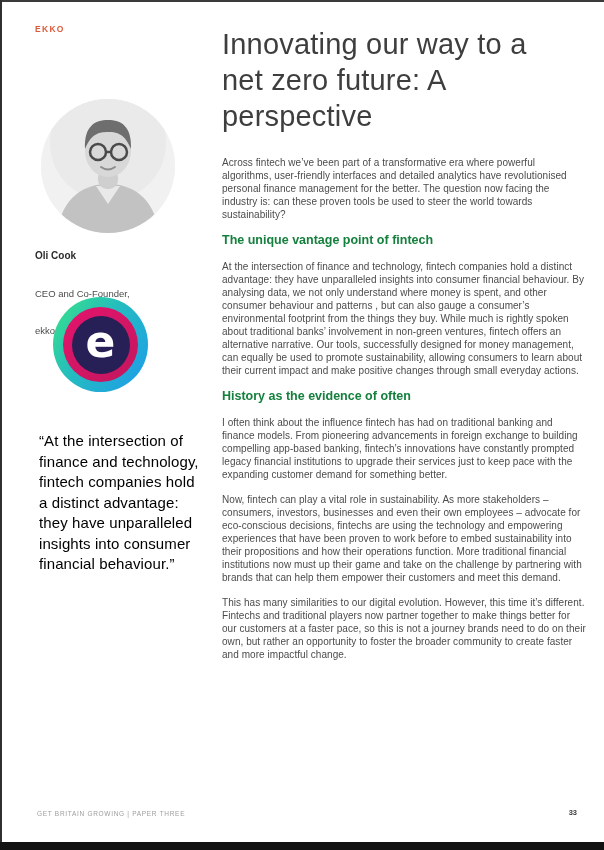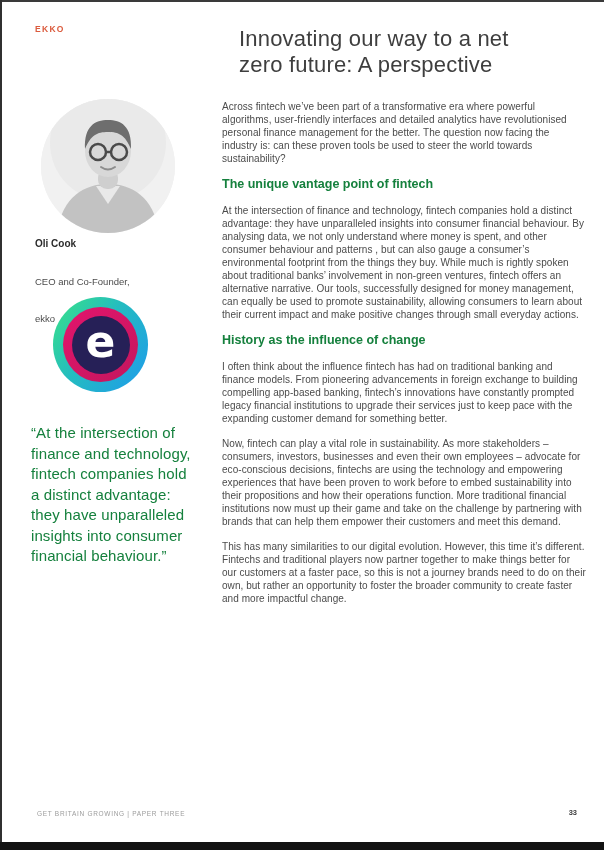--- a/index.html
+++ b/index.html
@@ -17,21 +17,21 @@
     font-size:8.5px;font-weight:700;letter-spacing:1.3px;color:#DB5B3D;
   }
 
   
   .portrait{
     position:absolute;left:41px;top:99px;width:134px;height:134px;border-radius:50%;
     overflow:hidden;background:#f0f0f0;
   }
   .portrait svg{display:block;width:134px;height:134px;}
 
-  .author{position:absolute;left:35px;top:236px;}
+  .author{position:absolute;left:35px;top:248px;}
   .author-name{font-size:10px;font-weight:700;color:#2b2b2b;line-height:15px;}
   .author-role,.author-company{font-size:9.5px;color:#4b4b4b;line-height:13px;margin-top:24px;}
 
   .logo{
     position:absolute;left:53px;top:297px;width:95px;height:95px;border-radius:50%;
     background:linear-gradient(125deg,#37DF8B 5%,#24BCC0 45%,#1F9FE6 92%);
     display:flex;align-items:center;justify-content:center;
   }
   .logo-ring{
     width:75px;height:75px;border-radius:50%;
@@ -41,29 +41,29 @@
   .logo-core{
     width:58px;height:58px;border-radius:50%;background:#262057;
     display:flex;align-items:center;justify-content:center;
   }
   .logo-letter{
     color:#ffffff;font-size:44px;font-weight:800;line-height:1;
     transform:translateY(-3px);font-family:"DejaVu Sans",sans-serif;
   }
 
   .pullquote{
-    position:absolute;left:31px;top:423px;width:160px;margin:0;
-    font-size:15px;line-height:20.5px;color:#15803d;letter-spacing:0.1px;
+    position:absolute;left:31px;top:423px;width:160px;margin:8px;
+    font-size:15px;line-height:20.5px;color:#000000;letter-spacing:0.1px;
   }
 
   
   .article{position:absolute;left:222px;top:26px;width:364px;}
   .article h1{
-    margin:0 0 22px 17px;max-width:314px;
-    font-size:22px;line-height:26px;font-weight:400;color:#3e3e3e;letter-spacing:0.2px;
+    margin:0 0 22px 0;max-width:314px;
+    font-size:29px;line-height:36px;font-weight:400;color:#3e3e3e;letter-spacing:0.2px;
   }
   .article p{
     margin:12px 0 12px 0;font-size:10px;line-height:13px;color:#4b4b4b;letter-spacing:0.05px;
   }
   .article h2{
     margin:7px 0 5px 0;font-size:12.5px;line-height:15px;font-weight:700;color:#15803d;
   }
 
   
   .footer-left{
@@ -116,21 +116,21 @@
 
   <blockquote class="pullquote">“At the intersection of finance and technology, fintech companies hold a distinct advantage: they have unparalleled insights into consumer financial behaviour.”</blockquote>
 
   <main class="article">
     <h1>Innovating our way to a net zero future: A perspective</h1>
     <p>Across fintech we’ve been part of a transformative era where powerful algorithms, user-friendly interfaces and detailed analytics have revolutionised personal finance management for the better. The question now facing the industry is: can these proven tools be used to steer the world towards sustainability?</p>
 
     <h2>The unique vantage point of fintech</h2>
     <p>At the intersection of finance and technology, fintech companies hold a distinct advantage: they have unparalleled insights into consumer financial behaviour. By analysing data, we not only understand where money is spent, and other consumer behaviour and patterns , but can also gauge a consumer’s environmental footprint from the things they buy. While much is rightly spoken about traditional banks’ involvement in non-green ventures, fintech offers an alternative narrative. Our tools, successfully designed for money management, can equally be used to promote sustainability, allowing consumers to learn about their current impact and make positive changes through small everyday actions.</p>
 
-    <h2>History as the influence of change</h2>
+    <h2>History as the evidence of often</h2>
     <p>I often think about the influence fintech has had on traditional banking and finance models. From pioneering advancements in foreign exchange to building compelling app-based banking, fintech’s innovations have constantly prompted legacy financial institutions to upgrade their services just to keep pace with the expanding customer demand for something better.</p>
     <p>Now, fintech can play a vital role in sustainability. As more stakeholders – consumers, investors, businesses and even their own employees – advocate for eco-conscious decisions, fintechs are using the technology and empowering experiences that have been proven to work before to embed sustainability into their propositions and how their operations function. More traditional financial institutions now must up their game and take on the challenge by partnering with brands that can help them empower their customers and meet this demand.</p>
     <p>This has many similarities to our digital evolution. However, this time it’s different. Fintechs and traditional players now partner together to make things better for our customers at a faster pace, so this is not a journey brands need to do on their own, but rather an opportunity to foster the broader community to create faster and more impactful change.</p>
   </main>
 
   <span class="footer-left">GET BRITAIN GROWING | PAPER THREE</span>
   <span class="footer-page">33</span>
 
   <div class="edge-bottom"></div>
 </div>

